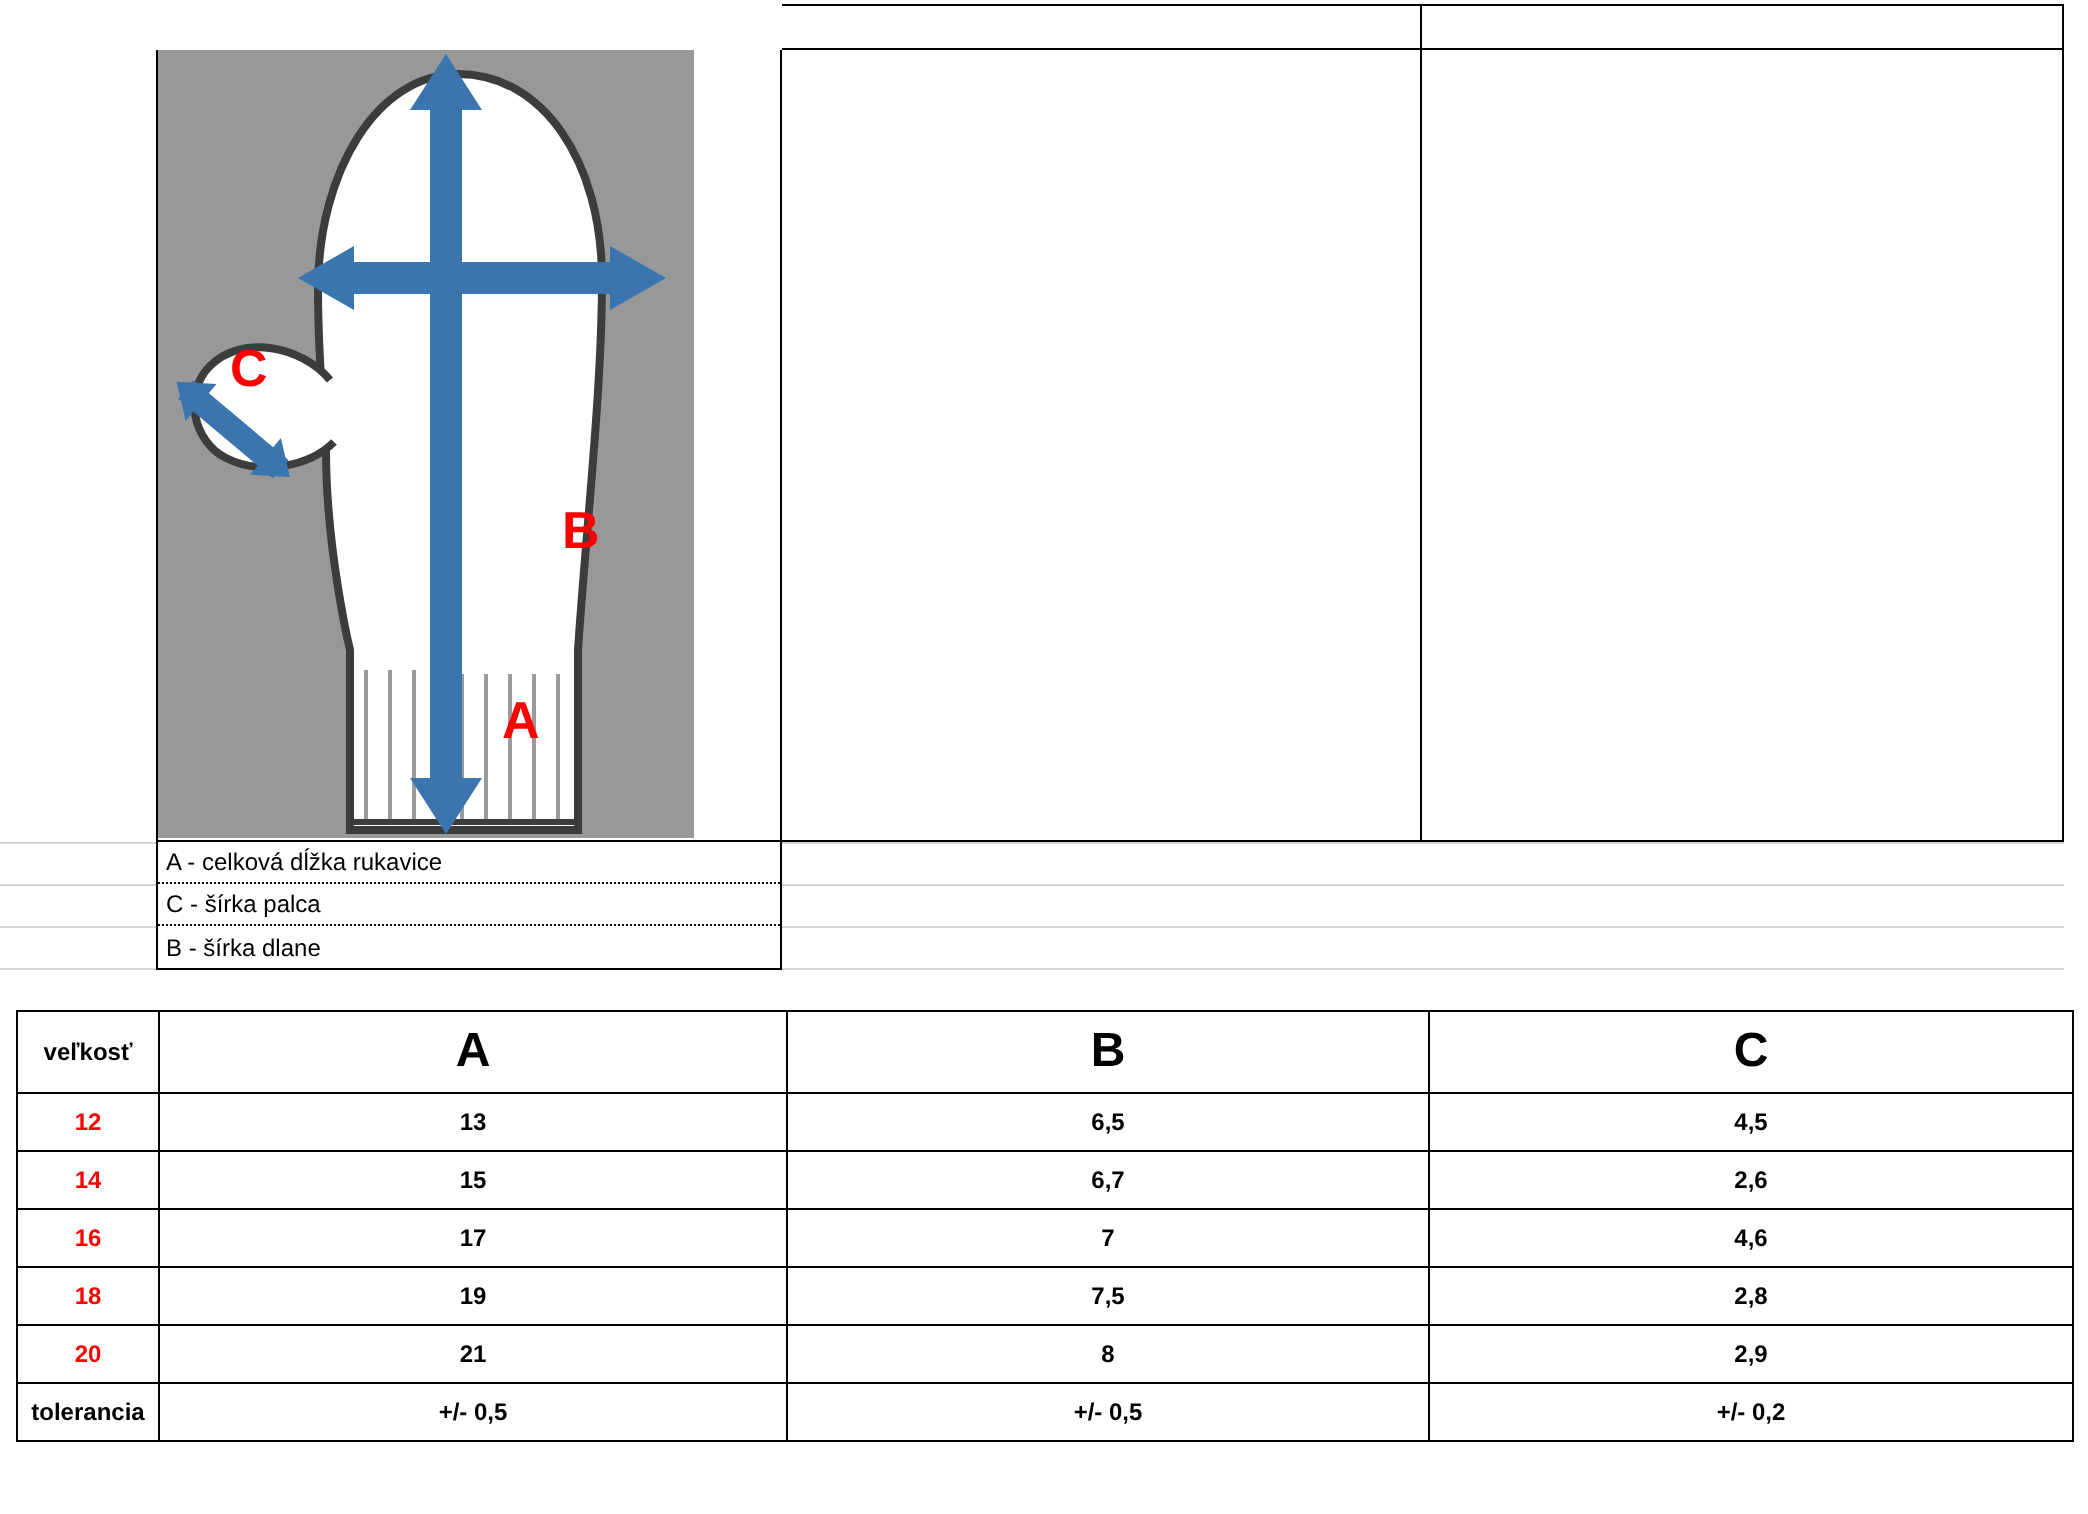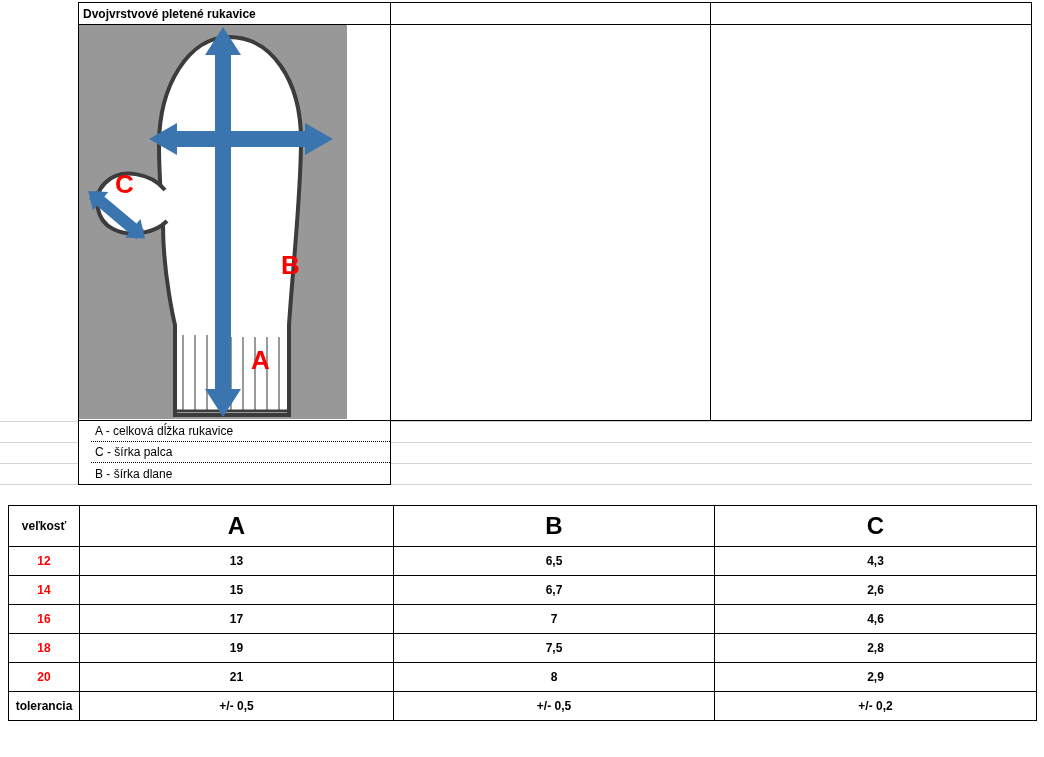--- a/index.html
+++ b/index.html
@@ -63,21 +63,20 @@
   }
 
   
   .mitten-svg { position: absolute; left: 0; top: 0; }
 
   .legend-box {
     left: 78px; top: 421px; width: 313px; height: 64px;
     border: 1px solid #000; border-top: none;
     background: #fff;
     box-sizing: border-box;
-    padding-left: 12px;
   }
   .legend-line {
     height: 21px;
     display: flex; align-items: center;
     padding-left: 4px;
     font-size: 12px;
     border-bottom: 1px dotted #000;
     box-sizing: border-box;
   }
   .legend-line:last-child { border-bottom: none; }
@@ -149,23 +148,20 @@
     font-weight: bold;
     font-size: 26px;
     font-family: "Liberation Sans", sans-serif;
   }
 </style>
 </head>
 <body>
 
 <div class="sheet">
 
-  <div class="abs title-cell">
-    <span>Dvojvrstvové pletené rukavice</span>
-  </div>
   <div class="abs hdr-mid"></div>
   <div class="abs hdr-right"></div>
 
   <div class="abs img-box">
     <div class="img-inner">
       <svg class="mitten-svg" width="268" height="394" viewBox="0 0 268 394">
 
         <rect x="0" y="0" width="268" height="394" fill="#989898"></rect>
 
         <path d="M96,390
@@ -244,21 +240,21 @@
         <td class="c-size sizelbl">veľkosť</td>
         <td class="c-a dim">A</td>
         <td class="c-b dim">B</td>
         <td class="c-c dim">C</td>
       </tr>
 
       <tr class="dotted-row">
         <td class="c-size size-val">12</td>
         <td class="c-a">13</td>
         <td class="c-b">6,5</td>
-        <td class="c-c">4,3</td>
+        <td class="c-c">4,5</td>
       </tr>
       <tr class="dotted-row">
         <td class="c-size size-val">14</td>
         <td class="c-a">15</td>
         <td class="c-b">6,7</td>
         <td class="c-c">2,6</td>
       </tr>
       <tr class="dotted-row">
         <td class="c-size size-val">16</td>
         <td class="c-a">17</td>

